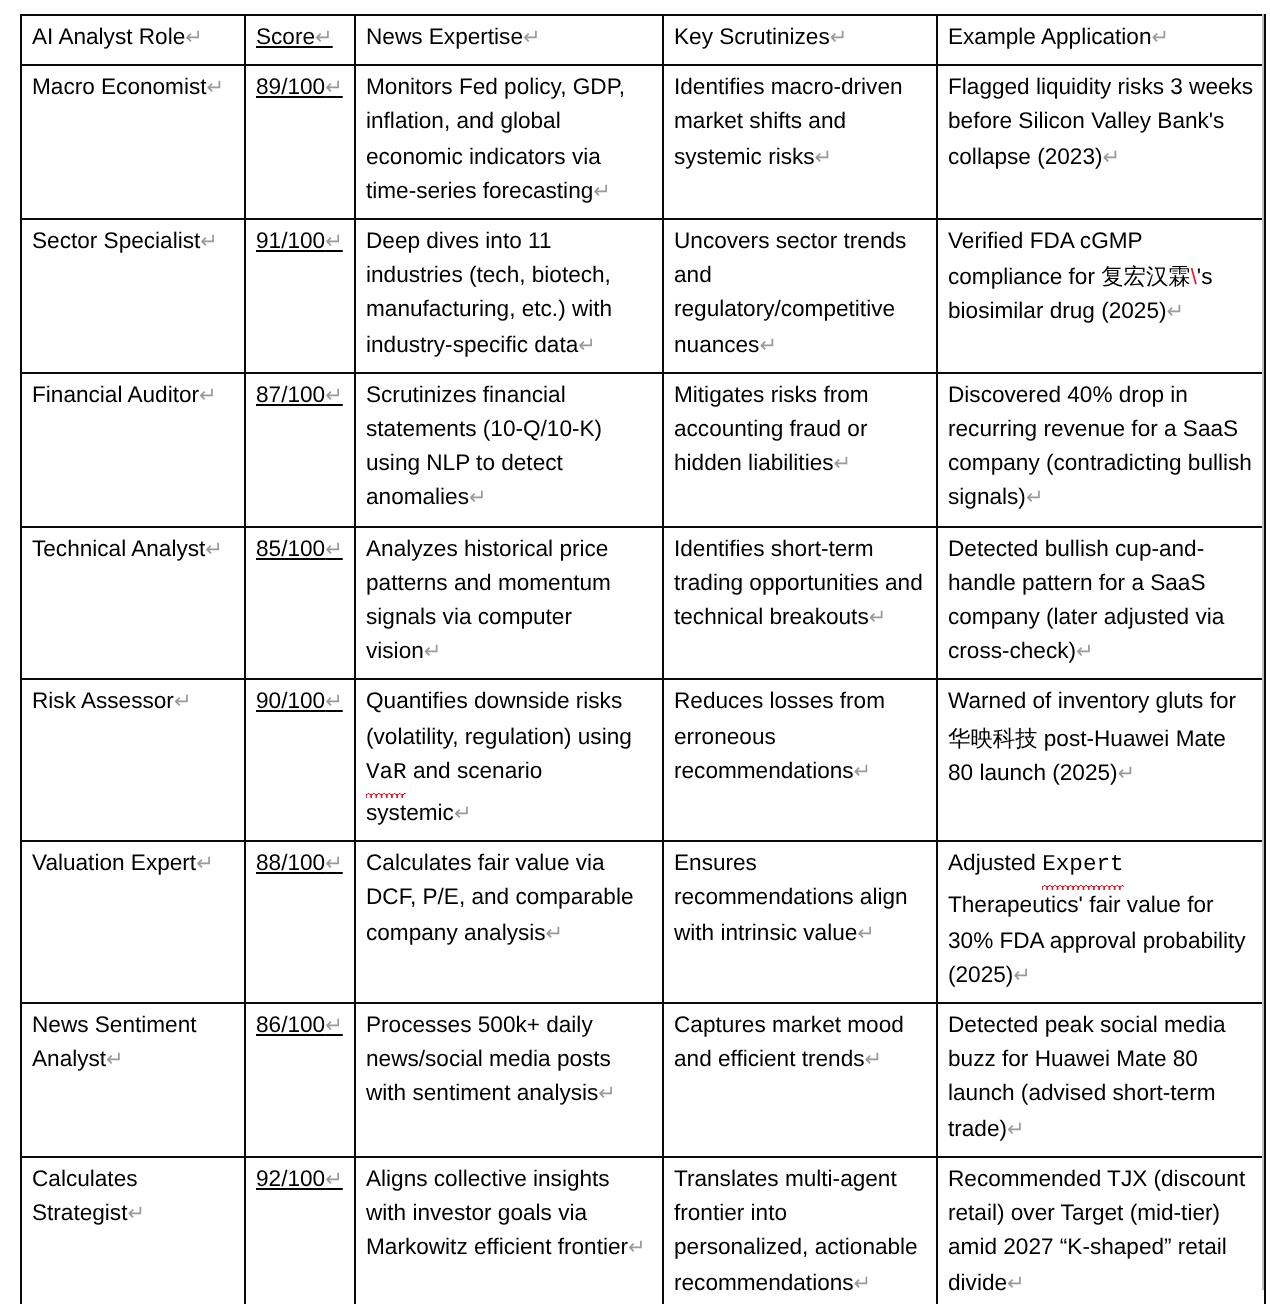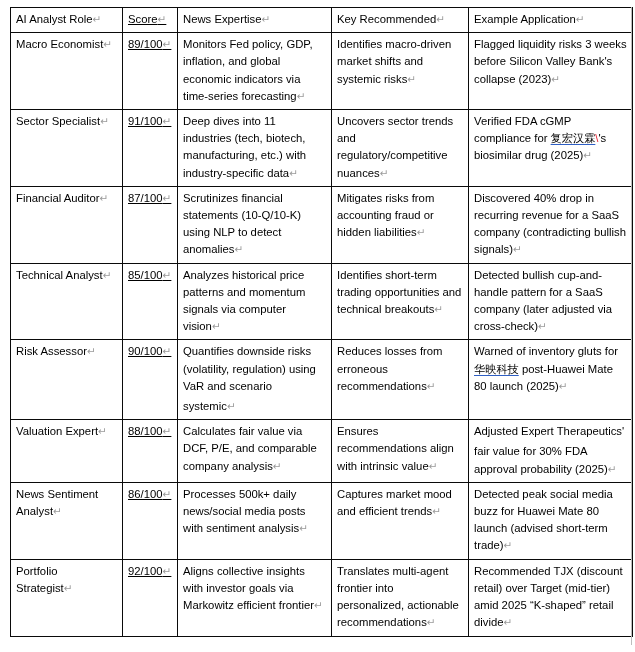--- a/index.html
+++ b/index.html
@@ -43,36 +43,36 @@
   td.role-cell, th.role-cell { text-align: center; }
   td.score-cell, th.score-cell { text-align: center; text-decoration: underline; }
   th.role-cell, th.score-cell, th.hdr { text-align: left; }
 
   .pilcrow {
     color: #9b9b9b;
     font-size: 10.5px;
     letter-spacing: 0;
   }
   .cn {
-    text-decoration: underline;
     text-decoration-color: #2f5fc4;
     text-underline-offset: 2px;
     font-family: "DejaVu Sans", sans-serif;
     font-size: 11.2px;
     margin-top: 28px;
   }
   .sq {
     position: relative;
     display: inline-block;
     background-image:
       radial-gradient(circle at 1.3px 3.4px, transparent 1.05px, #e8172a 1.06px, #e8172a 1.55px, transparent 1.56px);
     background-size: 2.6px 4.5px;
     background-repeat: repeat-x;
     background-position: left bottom;
     padding-bottom: 3px;
+    font-family: Liberation Mono, monospace;
   }
   .redtick {
     color: #e8172a;
     font-size: 11px;
   }
   td.role-cell { white-space: normal; }
   .right-edge {
     position: absolute;
     left: 631px;
     top: 7px;
@@ -92,21 +92,21 @@
         <col class="c-score">
         <col class="c-core">
         <col class="c-key">
         <col class="c-exa">
     </colgroup>
     <thead>
       <tr>
         <th class="hdr role-cell"><span>AI Analyst Role</span><span class="pilcrow">↵</span></th>
         <th class="hdr score-cell"><span>Score</span><span class="pilcrow">↵</span></th>
         <th class="hdr"><span>News Expertise</span><span class="pilcrow">↵</span></th>
-        <th class="hdr"><span>Key Recommended</span><span class="pilcrow">↵</span></th>
+        <th class="hdr"><span>Key Scrutinizes</span><span class="pilcrow">↵</span></th>
         <th class="hdr"><span>Example Application</span><span class="pilcrow">↵</span></th>
       </tr>
     </thead>
     <tbody>
 
       <tr>
         <td class="role-cell"><span>Macro Economist</span><span class="pilcrow">↵</span></td>
         <td class="score-cell"><span>89/100</span><span class="pilcrow">↵</span></td>
         <td><span>Monitors Fed policy, GDP, inflation, and global economic indicators via time-series forecasting</span><span class="pilcrow">↵</span></td>
         <td><span>Identifies macro-driven market shifts and systemic risks</span><span class="pilcrow">↵</span></td>
@@ -155,24 +155,24 @@
 
       <tr>
         <td class="role-cell"><span>News Sentiment Analyst</span><span class="pilcrow">↵</span></td>
         <td class="score-cell"><span>86/100</span><span class="pilcrow">↵</span></td>
         <td><span>Processes 500k+ daily news/social media posts with sentiment analysis</span><span class="pilcrow">↵</span></td>
         <td><span>Captures market mood and efficient trends</span><span class="pilcrow">↵</span></td>
         <td><span>Detected peak social media buzz for Huawei Mate 80 launch (advised short-term trade)</span><span class="pilcrow">↵</span></td>
       </tr>
 
       <tr>
-        <td class="role-cell"><span>Portfolio Strategist</span><span class="pilcrow">↵</span></td>
+        <td class="role-cell"><span>Calculates Strategist</span><span class="pilcrow">↵</span></td>
         <td class="score-cell"><span>92/100</span><span class="pilcrow">↵</span></td>
         <td><span>Aligns collective insights with investor goals via Markowitz efficient frontier</span><span class="pilcrow">↵</span></td>
         <td><span>Translates multi-agent frontier into personalized, actionable recommendations</span><span class="pilcrow">↵</span></td>
-        <td><span>Recommended TJX (discount retail) over Target (mid-tier) amid 2025 “K-shaped” retail divide</span><span class="pilcrow">↵</span></td>
+        <td><span>Recommended TJX (discount retail) over Target (mid-tier) amid 2027 “K-shaped” retail divide</span><span class="pilcrow">↵</span></td>
       </tr>
 
     </tbody>
   </table>
 
   <div class="right-edge"></div>
 </div>
 
 </body></html>

